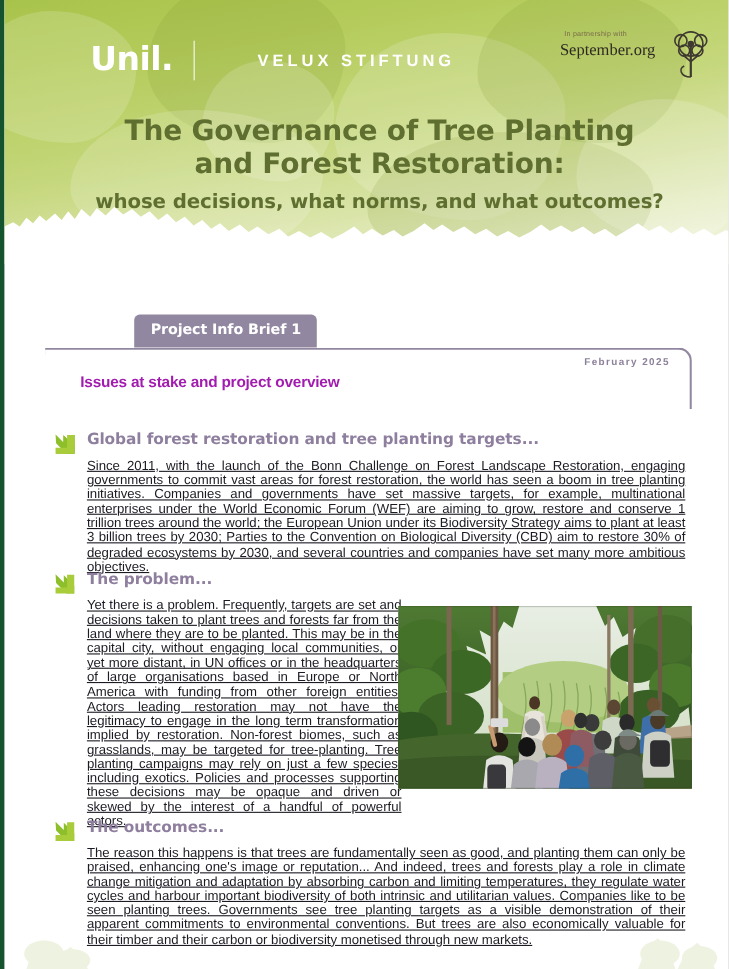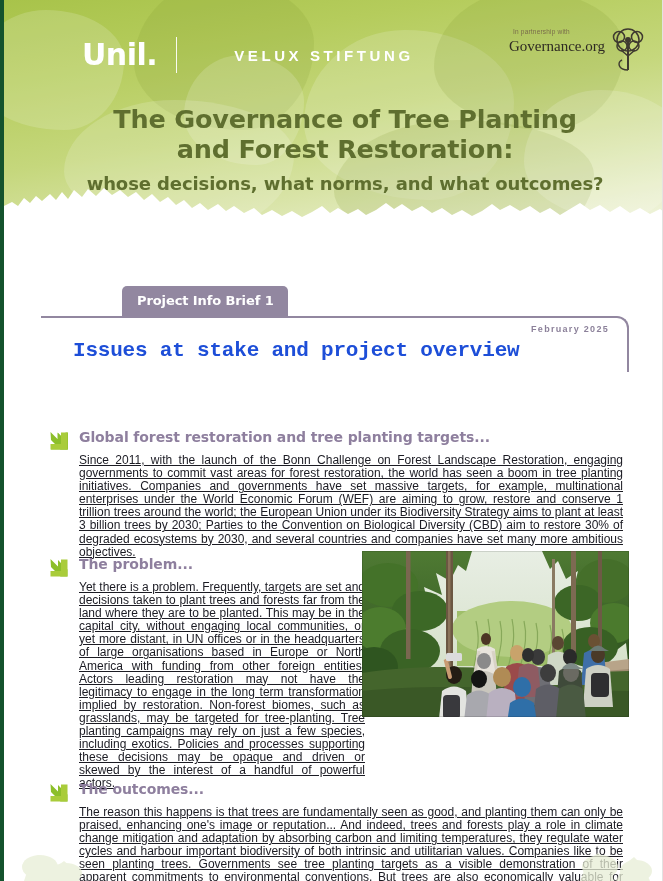--- a/index.html
+++ b/index.html
@@ -167,33 +167,32 @@
     top: 6px;
     font-size: 9px;
     color: #8c819a;
     font-weight: bold;
     letter-spacing: 1.3px;
   }
   .section-title {
     position: absolute;
     left: 32px;
     top: 21px;
-    font-size: 21px;
-    font-weight: bold;
-    color: #1d4ed8;
+    font-size: 14px;
+    font-weight: bold;
+    color: #a21caf;
     letter-spacing: -0.2px;
-    font-family: Liberation Mono, monospace;
+    font-family: Liberation Sans, sans-serif;
   }
 
   
   .block {
     position: absolute;
     left: 44px;
     width: 575px;
-    margin-top: 37px;
   }
   .blk1 { top: 391px; }
   .blk2 { top: 518px; }
   .blk3 { top: 743px; }
 
   .arrow-icon {
     position: absolute;
     left: 0;
     top: 2px;
     width: 22px;
@@ -272,21 +271,21 @@
     <div class="blotch b8"></div>
 
     <div class="logo-row">
       <span class="unil">Unil.</span>
       <span class="logo-divider"></span>
       <span class="velux">VELUX STIFTUNG</span>
     </div>
 
     <div class="partner">
       <span class="partner-txt1">In partnership with</span>
-      <span class="partner-txt2">Governance.org</span>
+      <span class="partner-txt2">September.org</span>
       <span class="partner-tree">
         <svg width="34" height="52" viewBox="0 0 34 52">
           <g fill="none" stroke="#3f3a30" stroke-width="1.5">
             <circle cx="17" cy="14" r="11"></circle>
             <circle cx="8" cy="11" r="5.5"></circle>
             <circle cx="26" cy="11" r="5.5"></circle>
             <circle cx="11" cy="20" r="5"></circle>
             <circle cx="23" cy="20" r="5"></circle>
             <path d="M17 14 L17 44" stroke-width="2"></path>
             <path d="M17 44 C 7 44, 6 36, 11 34"></path>

